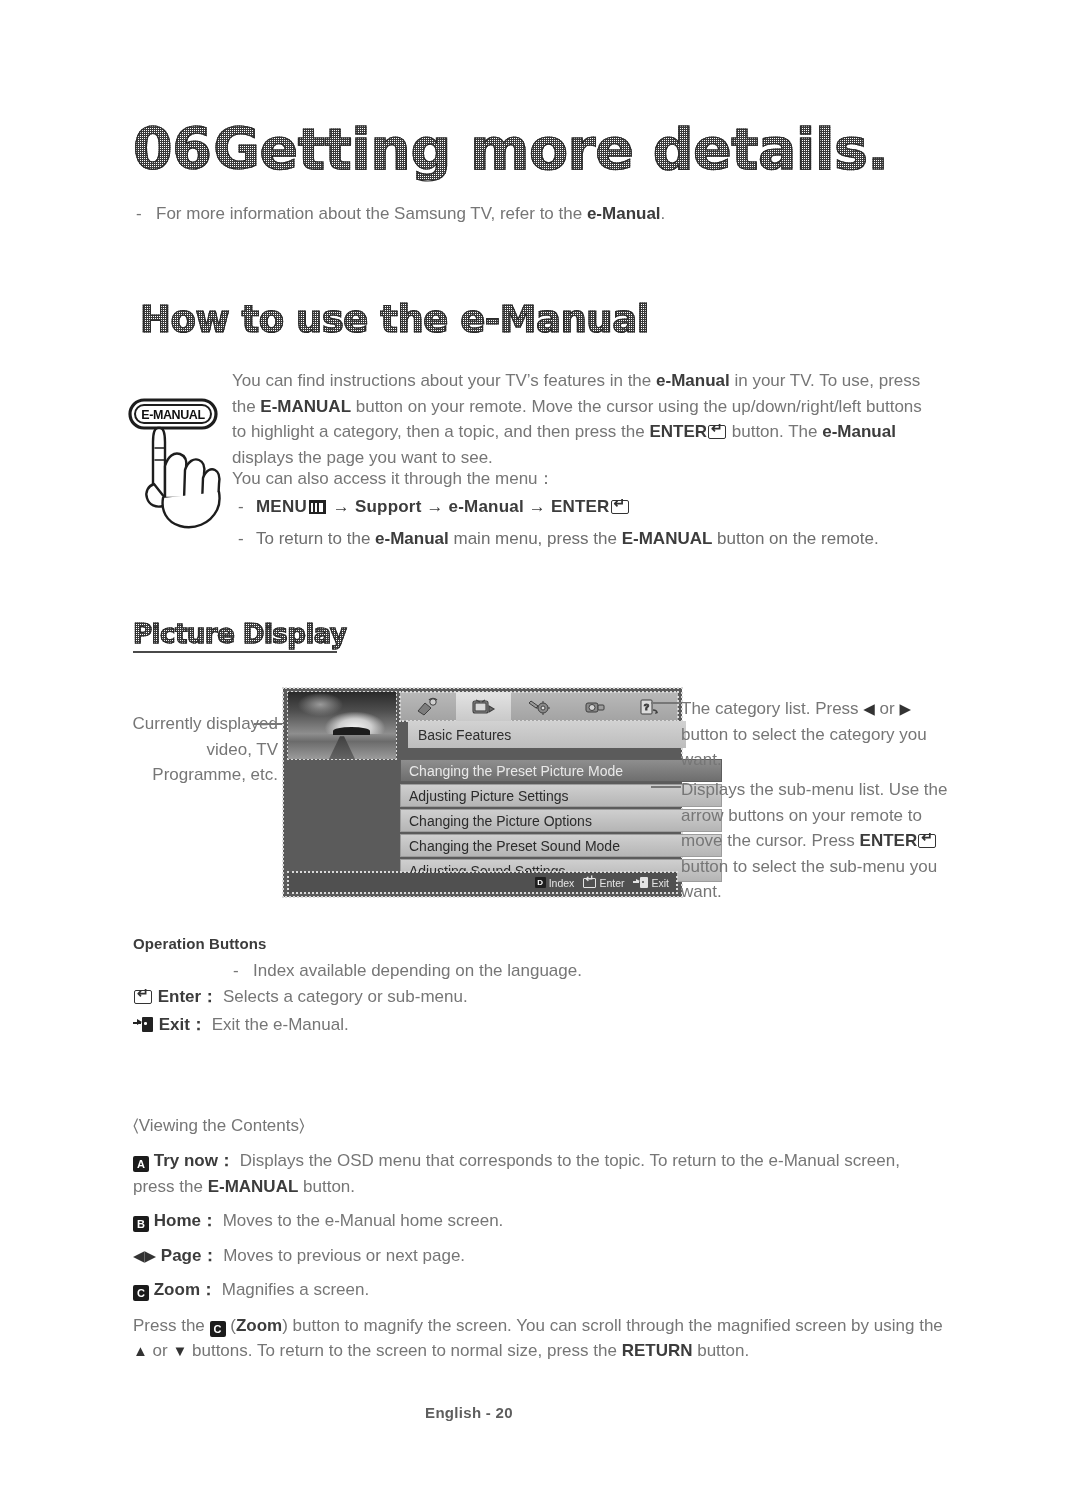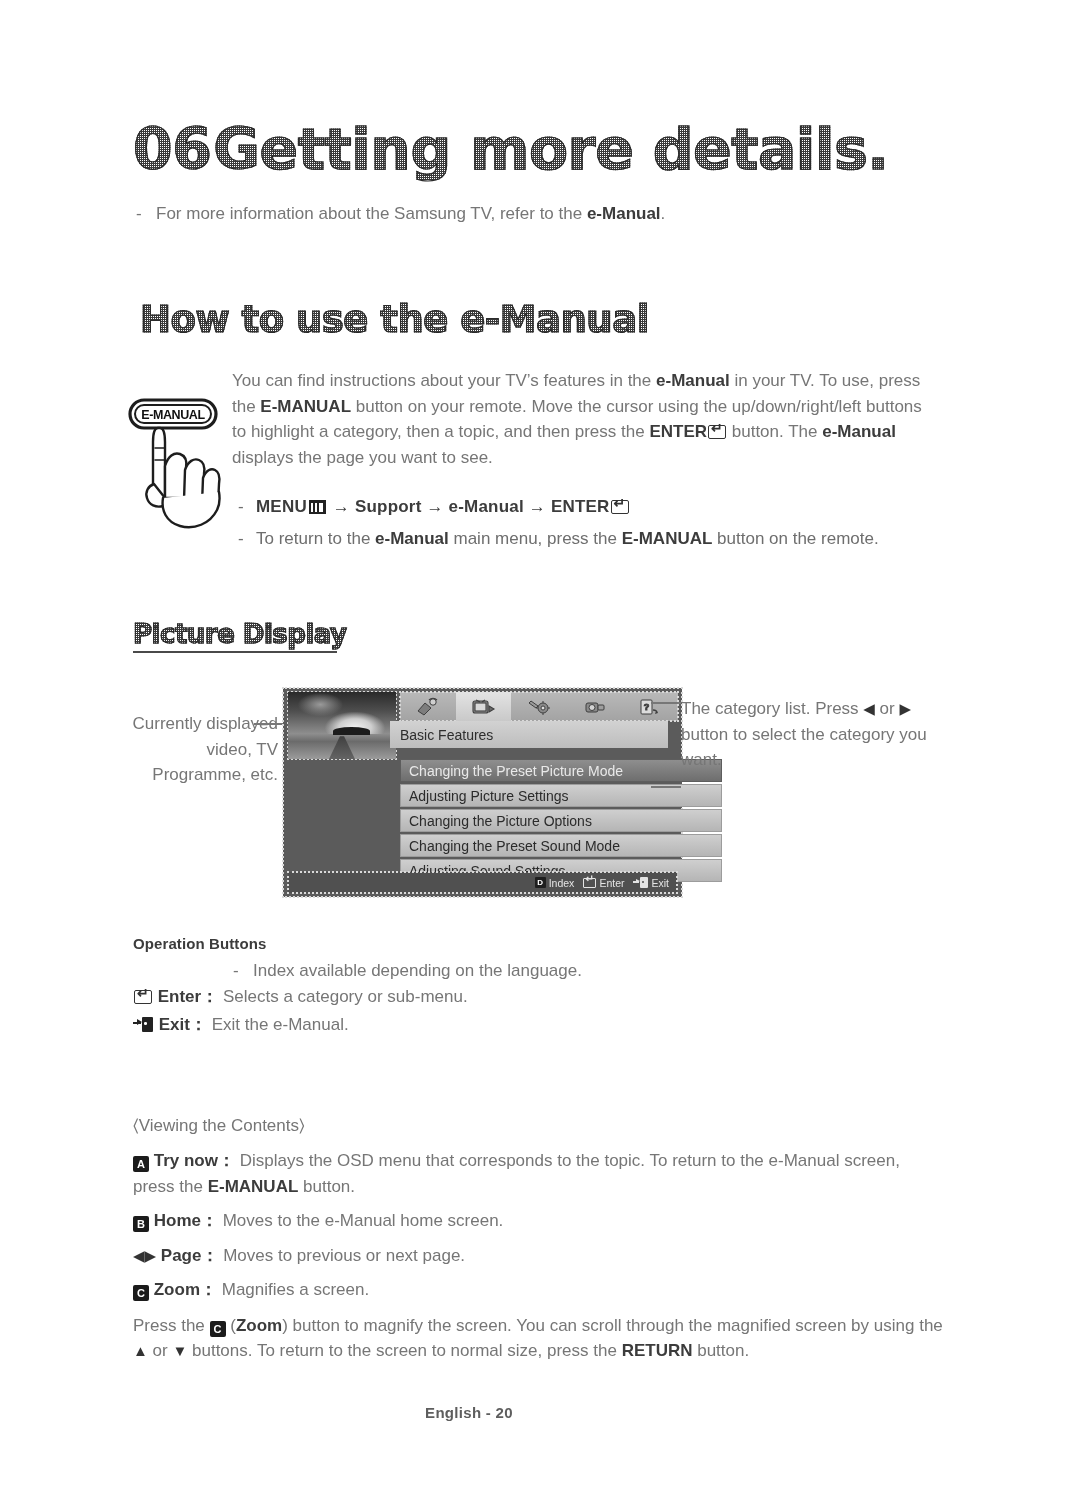--- a/index.html
+++ b/index.html
@@ -217,21 +217,21 @@
   .cat-tab {
     flex:1; position:relative;
     display:flex; align-items:center; justify-content:center;
   }
   .cat-tab.selected {
     background:linear-gradient(180deg,#e3e3e3,#c9c9c9);
   }
   .cat-icon { width:26px; height:20px; position:relative; }
 
   #tv-category-label {
-    position:absolute; left:390px; top:721px;
+    position:absolute; left:408px; top:721px;
     width:278px; height:27px;
     background:linear-gradient(180deg,#d2d2d2,#bdbdbd);
     display:flex; align-items:center;
     padding-left:10px;
     font-size:14px; color:#2e2e2e;
   }
 
   #tv-submenu {
     position:absolute; left:400px; top:759px;
     width:322px;
@@ -328,20 +328,21 @@
         <path d="M75 80 C78 72 83 70 87 72 C91 74 92 80 91 86 L90 106 L74 106 Z"></path>
         <path d="M26 86 C20 88 17 94 19 100 C21 107 28 110 35 108 L37 100 Z"></path>
         <path d="M35 100 C33 112 38 124 52 128 C66 132 82 126 89 112 C92 106 92 100 91 94"></path>
       </g>
       <path d="M27 50 L36 50 M27 62 L36 62" stroke="#1d1d1d" stroke-width="1.6" fill="none" stroke-linecap="round"></path>
     </svg>
   </div>
 
   <div id="intro-para" class="body-text"><span>You can find instructions about your TV’s features in the </span><b>e-Manual</b><span> in your TV. To use, press the </span><b>E-MANUAL</b><span> button on your remote. Move the cursor using the up/down/right/left buttons to highlight a category, then a topic, and then press the </span><b>ENTER</b><span class="ico ico-enter"></span><span> button. The </span><b>e-Manual</b><span> displays the page you want to see.</span></div>
 
+  <div id="menu-access-line" class="body-text">You can also access it through the menu：</div>
 
   <div class="bullet-list bullet-row" id="menu-path-row">
     <span class="dash">-</span>
     <span class="path"><span>MENU</span><span class="ico ico-menu"></span> <span>→</span> <span>Support</span> <span>→</span> <span>e-Manual</span> <span>→</span> <span>ENTER</span><span class="ico ico-enter"></span></span>
   </div>
 
   <div class="bullet-list bullet-row" id="return-row">
     <span class="dash">-</span>
     <span><span>To return to the </span><b>e-Manual</b><span> main menu, press the </span><b>E-MANUAL</b><span> button on the remote.</span></span>
   </div>
@@ -449,20 +450,21 @@
           <span class="d"></span>
         </span>
       <span>Exit</span>
     </span>
   </div>
 
   <div id="right-leader-1" class="right-leader"></div>
   <div id="right-annotation-1"><span>The category list. Press </span><span class="tri">◀</span><span> or </span><span class="tri">▶</span><span> button to select the category you want.</span></div>
 
   <div id="right-leader-2" class="right-leader"></div>
+  <div id="right-annotation-2"><span>Displays the sub-menu list. Use the arrow buttons on your remote to move the cursor. Press </span><b>ENTER</b><span class="ico ico-enter"></span><span> button to select the sub-menu you want.</span></div>
 
   <div id="operation-buttons">
     <div id="op-heading">Operation Buttons</div>
 
 
     <div id="op-sub-note"><span class="dash">-</span><span>Index available depending on the language.</span></div>
 
     <div class="op-row"><span class="ico ico-enter"></span> <span class="lbl">Enter</span><span class="lbl">：</span><span> Selects a category or sub-menu.</span></div>
 
     <div class="op-row"><span class="ico ico-exit"><span class="arr"></span><span class="door"></span></span> <span class="lbl">Exit</span><span class="lbl">：</span><span> Exit the e-Manual.</span></div>

